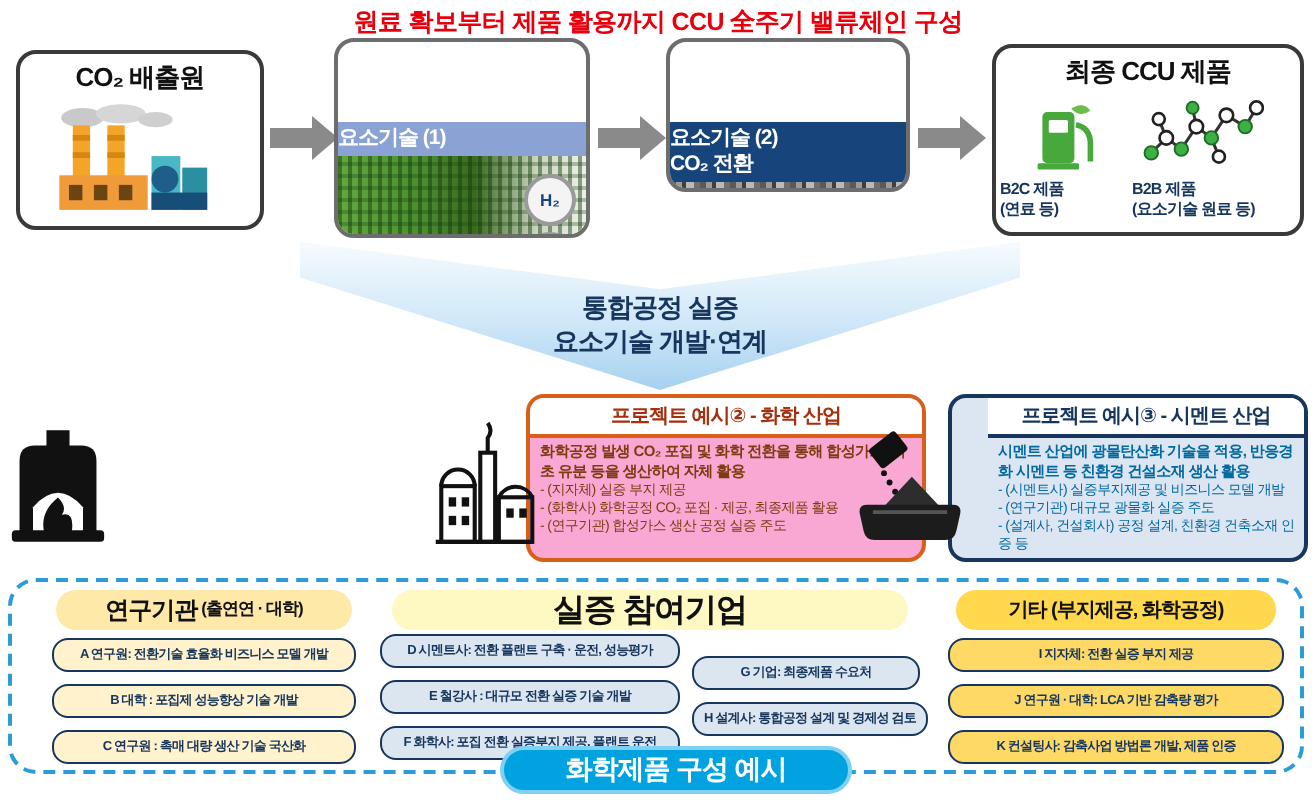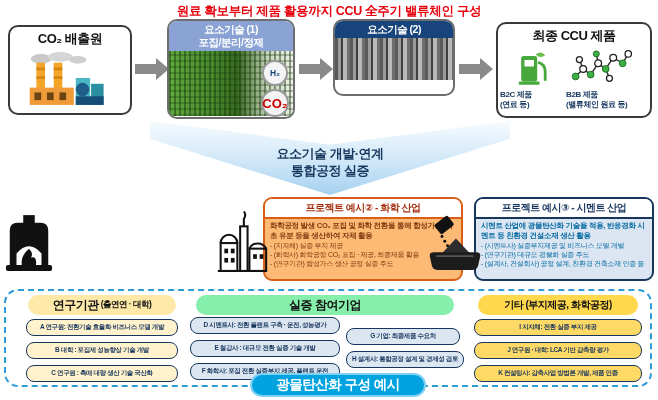--- a/index.html
+++ b/index.html
@@ -11,22 +11,22 @@
 
   
   #main-title{left:0;top:3px;width:658px;text-align:center;color:#e8000d;
     font-weight:bold;font-size:12.5px;letter-spacing:-0.3px;}
 
   
   .flow-box{background:#fff;border:2px solid #3a3a3a;border-radius:10px;box-sizing:border-box;}
   .flow-title{text-align:center;font-weight:bold;font-size:13px;color:#111;margin-top:3px;letter-spacing:-0.5px;}
 
   .tech-box{border:2px solid #6d6d6d;border-radius:10px;box-sizing:border-box;background:#fff;overflow:hidden;}
-  .tech-head{color:#fff;font-weight:bold;font-size:10.5px;text-align:center;
-    line-height:1.25;padding:2px 0;letter-spacing:-0.5px;}
+  .tech-head{color:#fff;font-weight:bold;font-size:10.5px;
+    line-height:1.25;padding:2px 0;letter-spacing:-0.5px;margin-top:40px;}
   .tech-body{position:relative;width:100%;height:calc(100% - 31px);}
 
   #tech1-head{background:#8ba3d4;}
   #tech2-head{background:#17457b;}
 
   #capture-img{width:100%;height:100%;
     background:
       repeating-linear-gradient(90deg, rgba(15,55,10,0.45) 0 2px, rgba(0,0,0,0) 2px 5px),
       repeating-linear-gradient(0deg, rgba(25,65,15,0.30) 0 2px, rgba(0,0,0,0) 2px 6px),
       linear-gradient(90deg,#63a83e 0%,#4a8c2e 35%,#39691f 55%,#c9d4bd 80%,#eef0e8 100%);}
@@ -64,34 +64,34 @@
   .proj-head{background:#fff;font-weight:bold;font-size:10px;text-align:center;
     padding:2px 0;letter-spacing:-0.5px;}
   .proj-body{padding:2px 4px 2px 5px;letter-spacing:-0.3px;}
   .proj-desc{font-size:7.5px;font-weight:bold;line-height:1.3;}
   .proj-item{font-size:7px;line-height:1.32;}
 
   #project1{left:44px;top:197px;width:186px;height:84px;border:2px solid #2ea04a;background:#dcefd4;}
   #project1 .proj-head{color:#a5300f;border-bottom:2px solid #2ea04a;}
   #project1 .proj-body{color:#1f3864;}
 
-  #project2{left:263px;top:197px;width:200px;height:84px;border:2px solid #d95f19;background:#fdba74;}
+  #project2{left:263px;top:197px;width:200px;height:84px;border:2px solid #d95f19;background:#f9a8d4;}
   #project2 .proj-head{color:#a5300f;border-bottom:2px solid #d95f19;}
   #project2 .proj-body{color:#7f3a10;}
 
-  #project3{left:474px;top:197px;width:180px;height:84px;border:2px solid #17365d;background:#dce6f3;}
+  #project3{left:474px;top:197px;width:180px;height:84px;border:2px solid #17365d;background:#dce6f3;padding-left:18px;}
   #project3 .proj-head{color:#17365d;border-bottom:2px solid #17365d;}
   #project3 .proj-body{color:#0369a1;}
 
   
   #consortium{left:4px;top:289px;width:648px;height:98px;border:2px dashed #2b9cd8;border-radius:14px;box-sizing:border-box;background:#fff;}
   .col-head{border-radius:11px;font-weight:bold;color:#111;letter-spacing:-0.5px;}
   #research-head{left:28px;top:295px;width:148px;height:20px;background:#ffe9a9;font-size:12px;}
   #research-head .sub{font-size:8.5px;font-weight:bold;margin-left:2px;}
-  #companies-head{left:196px;top:295px;width:258px;height:20px;background:#86efac;font-size:12px;}
+  #companies-head{left:196px;top:295px;width:258px;height:20px;background:#fef9c3;font-size:16px;}
   #others-head{left:478px;top:295px;width:160px;height:20px;background:#ffd84d;font-size:10px;}
 
   .c-item{height:17px;border:1.2px solid #17365d;border-radius:8px;box-sizing:border-box;
     color:#17365d;font-size:6.5px;font-weight:bold;letter-spacing:-0.4px;text-align:center;}
   .c-yellow-lt{background:#fff2cc;}
   .c-blue-lt{background:#dce6f1;}
   .c-yellow{background:#ffd966;}
 
   #banner{left:250px;top:373px;width:176px;height:24px;background:#00a3e0;border:2px solid #7fd0f2;
     border-radius:14px;color:#fff;font-weight:bold;font-size:13.5px;letter-spacing:-0.5px;z-index:5;box-sizing:border-box;}
@@ -131,37 +131,37 @@
   <div id="main-title" class="abs">원료 확보부터 제품 활용까지 CCU 全주기 밸류체인 구성</div>
 
   <div class="abs r-arrow" style="left:135px;top:58px;">
     <div class="bar"></div>
       <div class="head"></div>
   </div>
 
   <div class="abs tech-box" style="left:167px;top:19px;width:128px;height:100px;">
     <div id="tech1-head" class="tech-head">
       <div>요소기술 (1)</div>
-      <div>포집/분리/정제</div>
     </div>
     <div class="tech-body">
       <div id="capture-img"></div>
       <div id="h2-badge" class="gas-badge">H₂</div>
       <div id="co2-badge" class="gas-badge">CO₂</div>
     </div>
   </div>
 
   <div class="abs r-arrow" style="left:299px;top:58px;">
     <div class="bar"></div>
       <div class="head"></div>
   </div>
 
   <div class="abs tech-box" style="left:333px;top:19px;width:122px;height:77px;">
     <div id="tech2-head" class="tech-head">
       <div>요소기술 (2)</div>
+      <div>CO₂ 전환</div>
     </div>
     <div class="tech-body">
       <div id="convert-img"></div>
     </div>
   </div>
 
   <div class="abs r-arrow" style="left:459px;top:58px;">
     <div class="bar"></div>
       <div class="head"></div>
   </div>
@@ -200,27 +200,27 @@
         <circle cx="10" cy="12" r="3.2" fill="#fff" stroke="#222" stroke-width="1.4"></circle>
       </svg>
     </span>
   </div>
   <div class="prod-label" style="left:500px;top:90px;width:64px;">
     <div>B2C 제품</div>
     <div>(연료 등)</div>
   </div>
   <div class="prod-label" style="left:566px;top:90px;width:84px;">
     <div>B2B 제품</div>
-    <div>(밸류체인 원료 등)</div>
+    <div>(요소기술 원료 등)</div>
   </div>
 
   <div id="big-arrow" class="abs"></div>
   <div id="big-arrow-text" class="abs">
+    <div>통합공정 실증</div>
     <div>요소기술 개발·연계</div>
-    <div>통합공정 실증</div>
   </div>
 
   <div class="abs" style="left:4px;top:214px;">
     <svg width="50" height="58" viewBox="0 0 52 58">
       <rect x="20" y="0" width="12" height="10" fill="#111"></rect>
       <path d="M6 54 V16 q0-8 8-8 h24 q8 0 8 8 v38 z" fill="#111"></path>
       <path d="M13 54 v-14 q13 -15 26 0 v14 z" fill="#fff"></path>
       <path d="M26 35 q5 5 2 9 q7-2 5 10 h-14 q-3-11 7-19" fill="#111"></path>
       <rect x="2" y="52" width="48" height="6" rx="2" fill="#111"></rect>
     </svg>
@@ -300,15 +300,15 @@
   <div class="abs ctr c-item c-blue-lt" style="left:346px;top:328px;width:114px;">G 기업: 최종제품 수요처</div>
   <div class="abs ctr c-item c-blue-lt" style="left:346px;top:351px;width:118px;">H 설계사: 통합공정 설계 및 경제성 검토</div>
 
   <div id="others-head" class="abs ctr col-head">
     <span>기타 (부지제공, 화학공정)</span>
   </div>
   <div class="abs ctr c-item c-yellow" style="left:474px;top:319px;width:168px;">I 지자체: 전환 실증 부지 제공</div>
   <div class="abs ctr c-item c-yellow" style="left:474px;top:342px;width:168px;">J 연구원 · 대학: LCA 기반 감축량 평가</div>
   <div class="abs ctr c-item c-yellow" style="left:474px;top:365px;width:168px;">K 컨설팅사: 감축사업 방법론 개발, 제품 인증</div>
 
-  <div id="banner" class="abs ctr">광물탄산화 구성 예시</div>
+  <div id="banner" class="abs ctr">화학제품 구성 예시</div>
 
 </div>
 
 </body></html>

